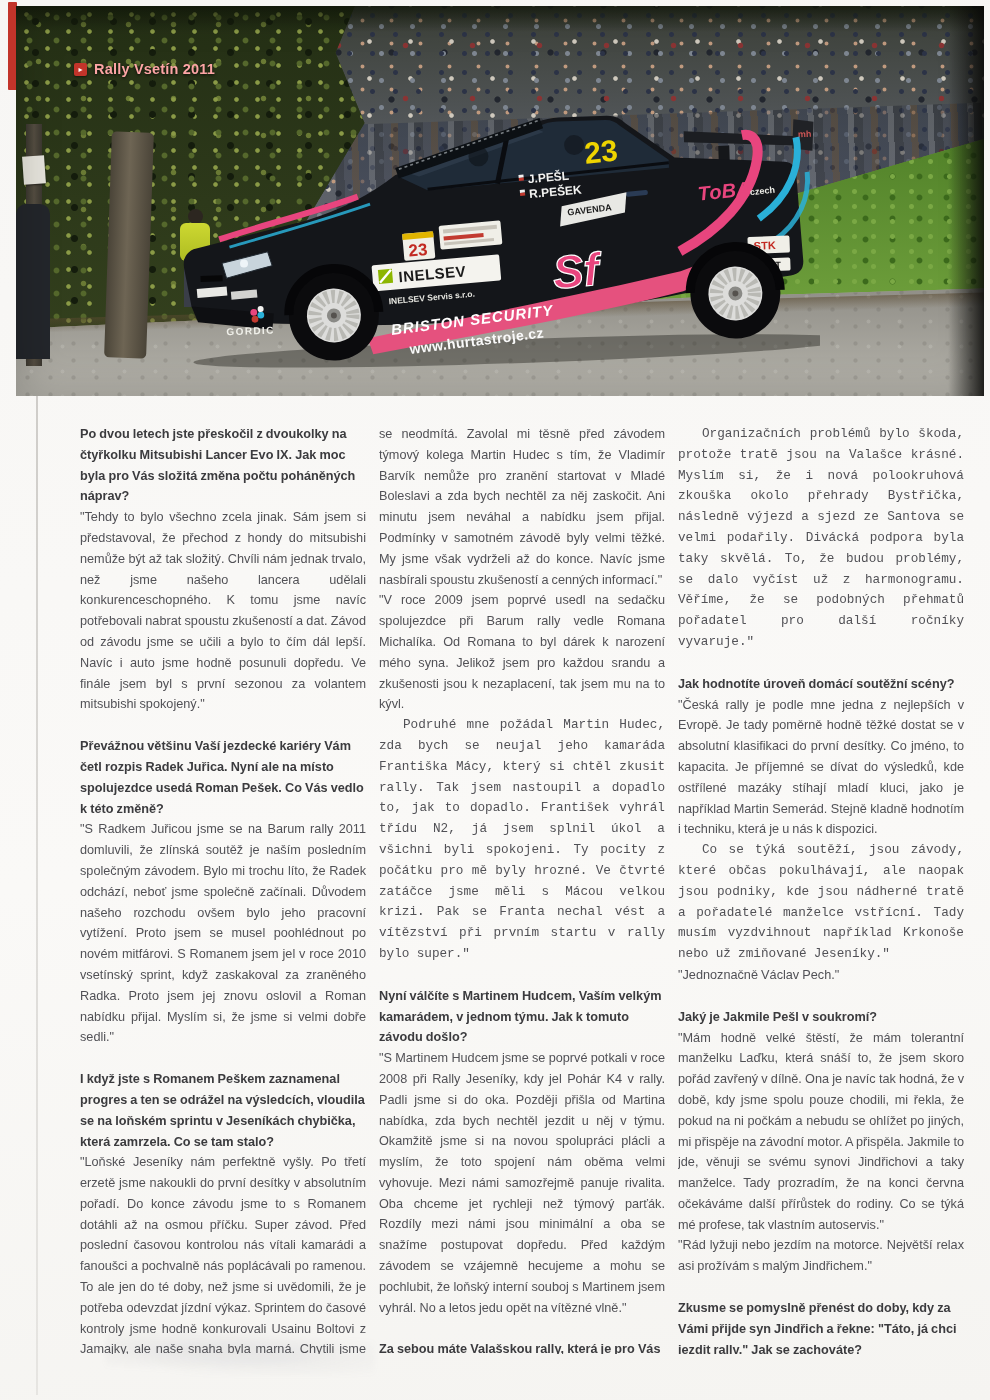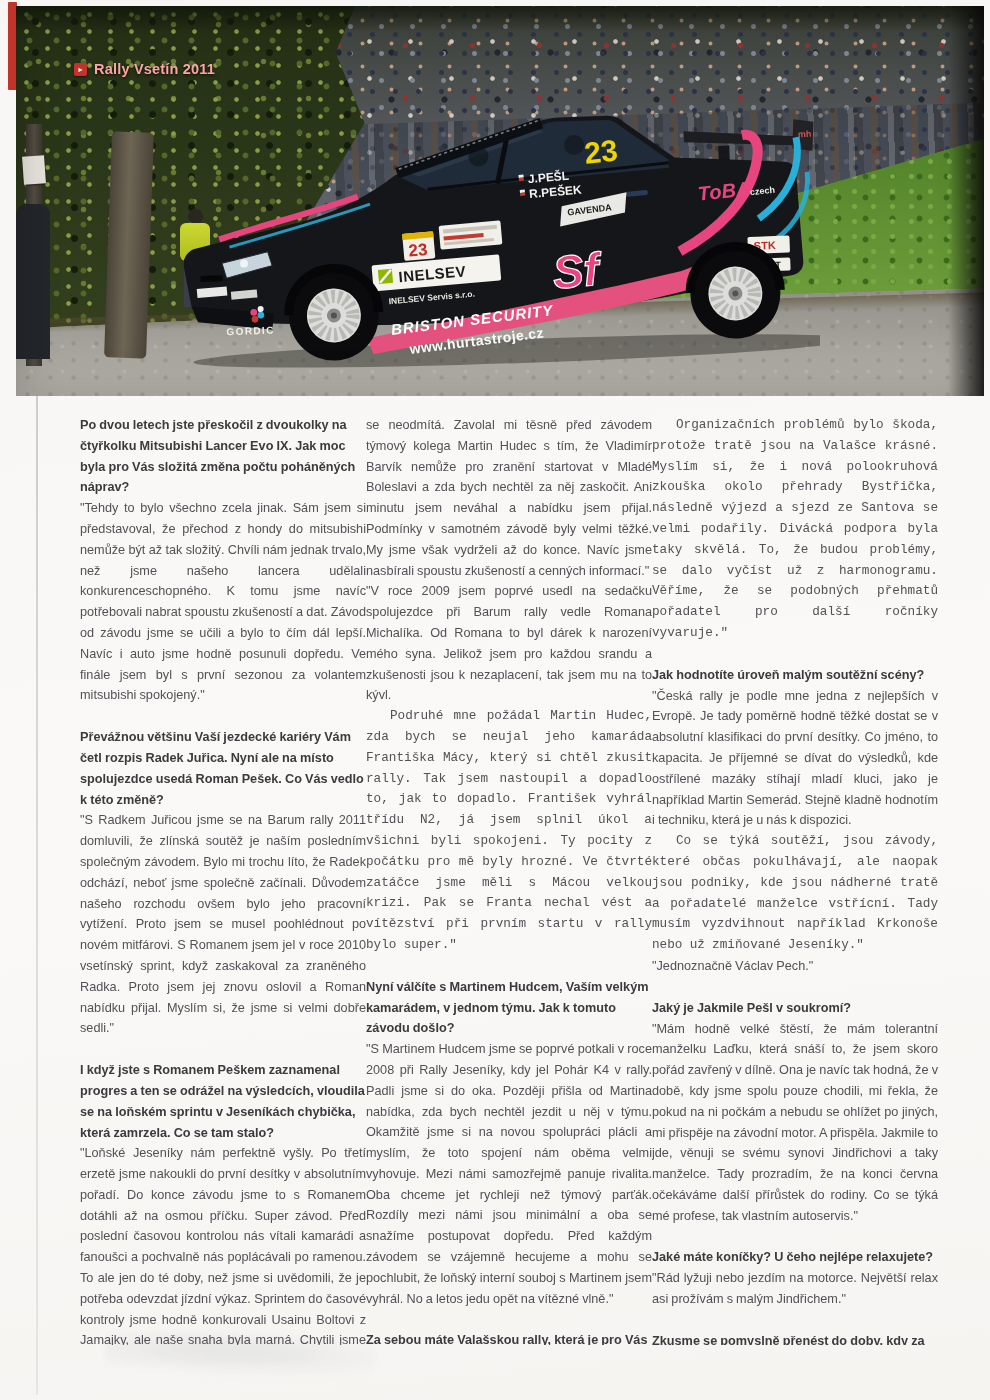--- a/index.html
+++ b/index.html
@@ -81,21 +81,21 @@
   .marshal .m-head{position:absolute;left:12px;top:0;width:15px;height:15px;border-radius:50%;background:#2c2620;}
   .marshal .m-vest{position:absolute;left:4px;top:14px;width:30px;height:38px;border-radius:6px;background:linear-gradient(#cdd831,#aebc22);}
   .marshal .m-legs{position:absolute;left:8px;top:50px;width:22px;height:48px;background:#3a3e48;}
   .photo-label{position:absolute;left:58px;top:55px;display:flex;align-items:center;gap:7px;}
   .photo-label .lab-icon{width:13px;height:13px;border-radius:2px;background:#c2342a;color:#fff;font-size:8px;line-height:13px;text-align:center;box-shadow:0 1px 2px rgba(0,0,0,.5);}
   .photo-label .lab-text{color:#fca5a5;font-weight:700;font-size:14.5px;letter-spacing:.2px;text-shadow:0 1px 3px rgba(0,0,0,.8);}
   .car-svg{position:absolute;left:144px;top:102px;width:660px;height:260px;}
   .photo-right-edge{position:absolute;right:0;top:0;width:36px;height:100%;background:linear-gradient(to right,rgba(10,10,8,0),rgba(10,10,8,.85));}
   .photo-shade{position:absolute;inset:0;box-shadow:inset 0 0 46px rgba(0,0,0,.22);pointer-events:none;}
   
-  .article{position:absolute;left:80px;top:415px;width:884px;display:flex;}
+  .article{position:absolute;left:80px;top:424px;width:884px;display:flex;gap:13px;}
   .col{width:286px;height:930px;overflow:hidden;}
   .col p{margin:0;font-size:12.7px;line-height:20.8px;word-spacing:-.4px;}
   .q{font-weight:700;color:#3b3b3e;text-align:left;margin-top:21px !important;}
   .a{color:#515156;text-align:justify;}
   .ind{text-indent:24px;font-family:Liberation Mono, monospace;}
   .col > p:first-child{margin-top:0 !important;}
 </style>
 </head>
 <body>
 
@@ -267,26 +267,25 @@
       <p class="a">se neodmítá. Zavolal mi těsně před závodem týmový kolega Martin Hudec s tím, že Vladimír Barvík nemůže pro zranění startovat v Mladé Boleslavi a zda bych nechtěl za něj zaskočit. Ani minutu jsem neváhal a nabídku jsem přijal. Podmínky v samotném závodě byly velmi těžké. My jsme však vydrželi až do konce. Navíc jsme nasbírali spoustu zkušeností a cenných informací."</p>
       <p class="a">"V roce 2009 jsem poprvé usedl na sedačku spolujezdce při Barum rally vedle Romana Michalíka. Od Romana to byl dárek k narození mého syna. Jelikož jsem pro každou srandu a zkušenosti jsou k nezaplacení, tak jsem mu na to kývl.</p>
       <p class="a ind">Podruhé mne požádal Martin Hudec, zda bych se neujal jeho kamaráda Františka Mácy, který si chtěl zkusit rally. Tak jsem nastoupil a dopadlo to, jak to dopadlo. František vyhrál třídu N2, já jsem splnil úkol a všichni byli spokojeni. Ty pocity z počátku pro mě byly hrozné. Ve čtvrté zatáčce jsme měli s Mácou velkou krizi. Pak se Franta nechal vést a vítězství při prvním startu v rally bylo super."</p>
       <p class="q">Nyní válčíte s Martinem Hudcem, Vaším velkým kamarádem, v jednom týmu. Jak k tomuto závodu došlo?</p>
       <p class="a">"S Martinem Hudcem jsme se poprvé potkali v roce 2008 při Rally Jeseníky, kdy jel Pohár K4 v rally. Padli jsme si do oka. Později přišla od Martina nabídka, zda bych nechtěl jezdit u něj v týmu. Okamžitě jsme si na novou spolupráci plácli a myslím, že toto spojení nám oběma velmi vyhovuje. Mezi námi samozřejmě panuje rivalita. Oba chceme jet rychleji než týmový parťák. Rozdíly mezi námi jsou minimální a oba se snažíme postupovat dopředu. Před každým závodem se vzájemně hecujeme a mohu se pochlubit, že loňský interní souboj s Martinem jsem vyhrál. No a letos jedu opět na vítězné vlně."</p>
       <p class="q">Za sebou máte Valašskou rally, která je pro Vás domácí soutěží. Proto asi hodně mrzely organizační zmatky...</p>
 
     </div>
     <div class="col">
       <p class="a ind">Organizačních problémů bylo škoda, protože tratě jsou na Valašce krásné. Myslím si, že i nová polookruhová zkouška okolo přehrady Bystřička, následně výjezd a sjezd ze Santova se velmi podařily. Divácká podpora byla taky skvělá. To, že budou problémy, se dalo vyčíst už z harmonogramu. Věříme, že se podobných přehmatů pořadatel pro další ročníky vyvaruje."</p>
-      <p class="q">Jak hodnotíte úroveň malým soutěžní scény?</p>
+      <p class="q">Jak hodnotíte úroveň domácí soutěžní scény?</p>
       <p class="a">"Česká rally je podle mne jedna z nejlepších v Evropě. Je tady poměrně hodně těžké dostat se v absolutní klasifikaci do první desítky. Co jméno, to kapacita. Je příjemné se dívat do výsledků, kde ostřílené mazáky stíhají mladí kluci, jako je například Martin Semerád. Stejně kladně hodnotím i techniku, která je u nás k dispozici.</p>
       <p class="a ind">Co se týká soutěží, jsou závody, které občas pokulhávají, ale naopak jsou podniky, kde jsou nádherné tratě a pořadatelé manželce vstřícní. Tady musím vyzdvihnout například Krkonoše nebo už zmiňované Jeseníky."</p>
       <p class="a">"Jednoznačně Václav Pech."</p>
       <p class="q">Jaký je Jakmile Pešl v soukromí?</p>
       <p class="a">"Mám hodně velké štěstí, že mám tolerantní manželku Laďku, která snáší to, že jsem skoro pořád zavřený v dílně. Ona je navíc tak hodná, že v době, kdy jsme spolu pouze chodili, mi řekla, že pokud na ni počkám a nebudu se ohlížet po jiných, mi přispěje na závodní motor. A přispěla. Jakmile to jde, věnuji se svému synovi Jindřichovi a taky manželce. Tady prozradím, že na konci června očekáváme další přírůstek do rodiny. Co se týká mé profese, tak vlastním autoservis."</p>
-      <p class="q">Jaké máte koníčky? U čeho nejlépe relaxujete?</p>
       <p class="a">"Rád lyžuji nebo jezdím na motorce. Největší relax asi prožívám s malým Jindřichem."</p>
       <p class="q">Zkusme se pomyslně přenést do doby, kdy za Vámi přijde syn Jindřich a řekne: "Táto, já chci jezdit rally." Jak se zachováte?</p>
 
     </div>
   </div>
 
 </div>
 
 </body></html>

